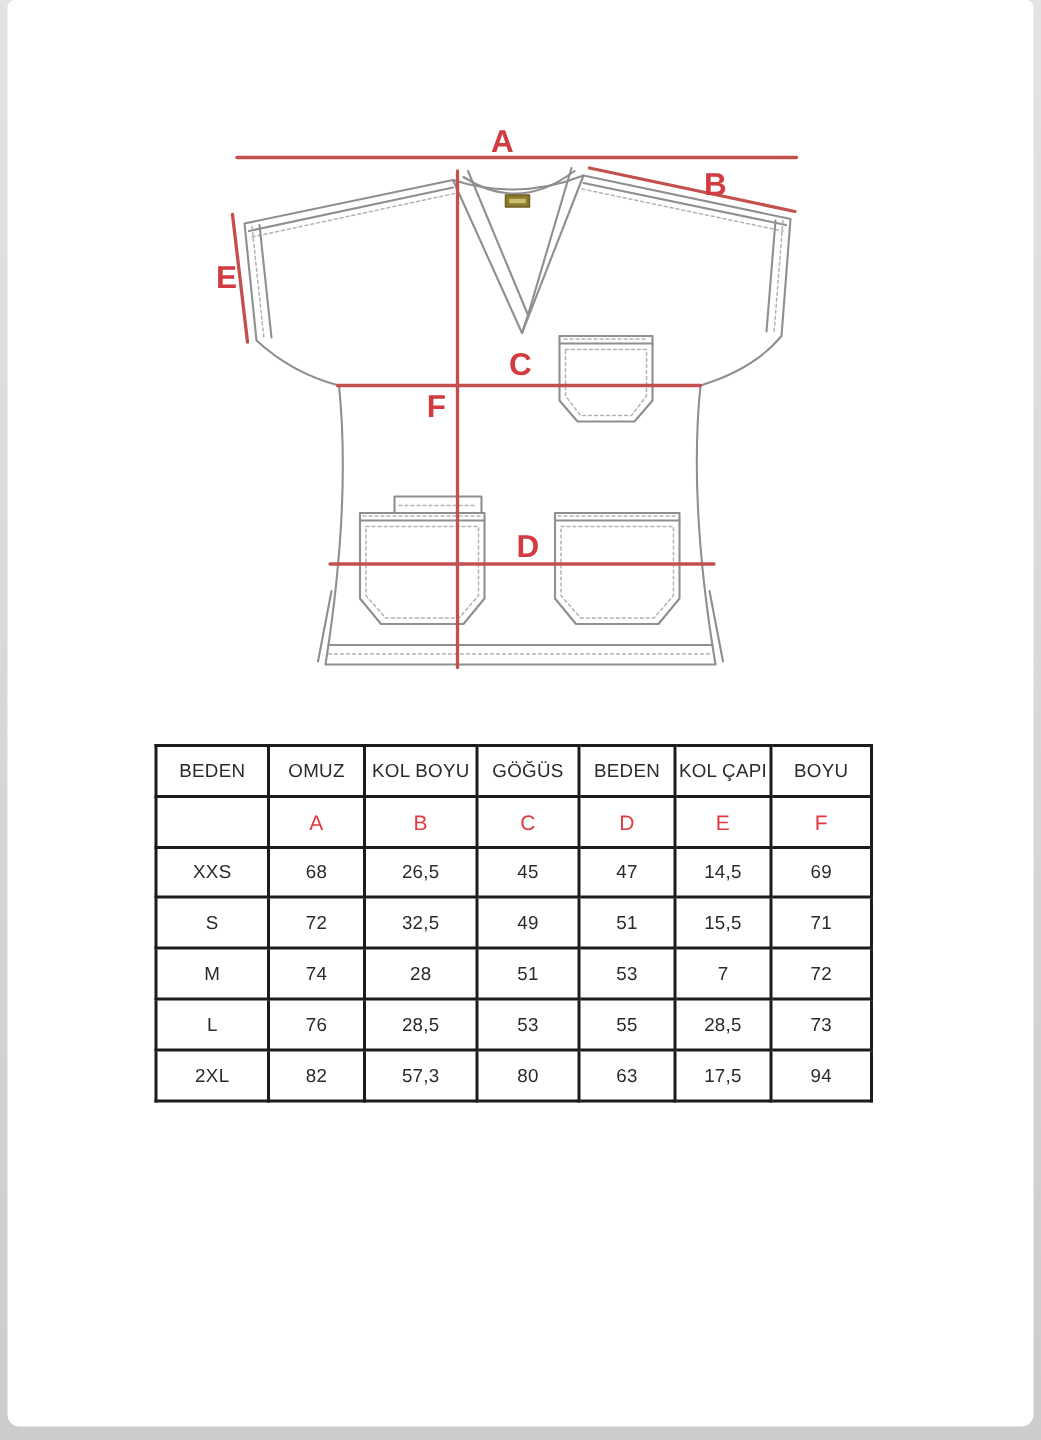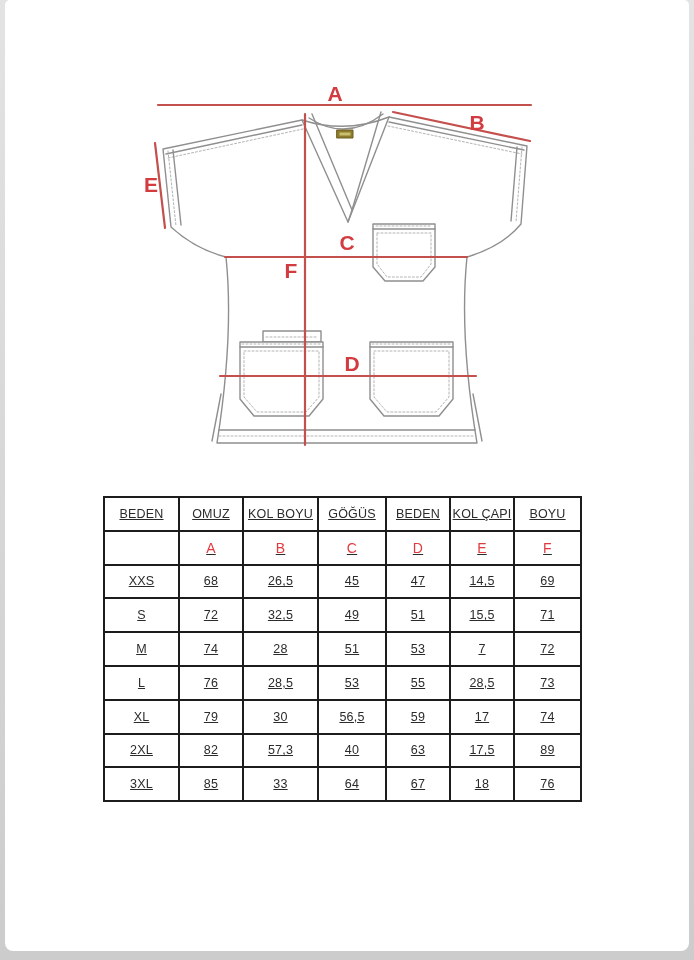--- a/index.html
+++ b/index.html
@@ -17,21 +17,21 @@
   .diagram-letter{font-size:21px;font-weight:bold;fill:#d23b40;text-anchor:middle;}
   .size-table-wrap{position:absolute;left:103px;top:496px;}
   table.size-table{
     border-collapse:collapse;table-layout:fixed;width:477px;
     font-size:12.5px;color:#2b2b2b;
   }
   table.size-table th,table.size-table td{
     border:2px solid #1c1c1c;text-align:center;vertical-align:middle;
     padding:0;font-weight:normal;letter-spacing:.2px;
   }
-  table.size-table tr{height:33.8px;text-decoration:underline;}
+  table.size-table tr{height:33.8px;}
   td.letter-cell{color:#e03a40;font-weight:bold;font-size:14px;}
 </style>
 </head>
 <body>
 
 <div class="paper"></div>
 
 <div class="content">
 
   <svg width="694" height="492" viewBox="0 0 694 492" style="position:absolute;left:0;top:0;">
@@ -169,43 +169,25 @@
         <tr>
           <td>L</td>
           <td>76</td>
           <td>28,5</td>
           <td>53</td>
           <td>55</td>
           <td>28,5</td>
           <td>73</td>
         </tr>
         <tr>
-          <td>XL</td>
-          <td>79</td>
-          <td>30</td>
-          <td>56,5</td>
-          <td>59</td>
-          <td>17</td>
-          <td>74</td>
-        </tr>
-        <tr>
           <td>2XL</td>
           <td>82</td>
           <td>57,3</td>
-          <td>40</td>
+          <td>80</td>
           <td>63</td>
           <td>17,5</td>
-          <td>89</td>
-        </tr>
-        <tr>
-          <td>3XL</td>
-          <td>85</td>
-          <td>33</td>
-          <td>64</td>
-          <td>67</td>
-          <td>18</td>
-          <td>76</td>
+          <td>94</td>
         </tr>
       </tbody>
     </table>
   </div>
 
 </div>
 
 </body></html>

